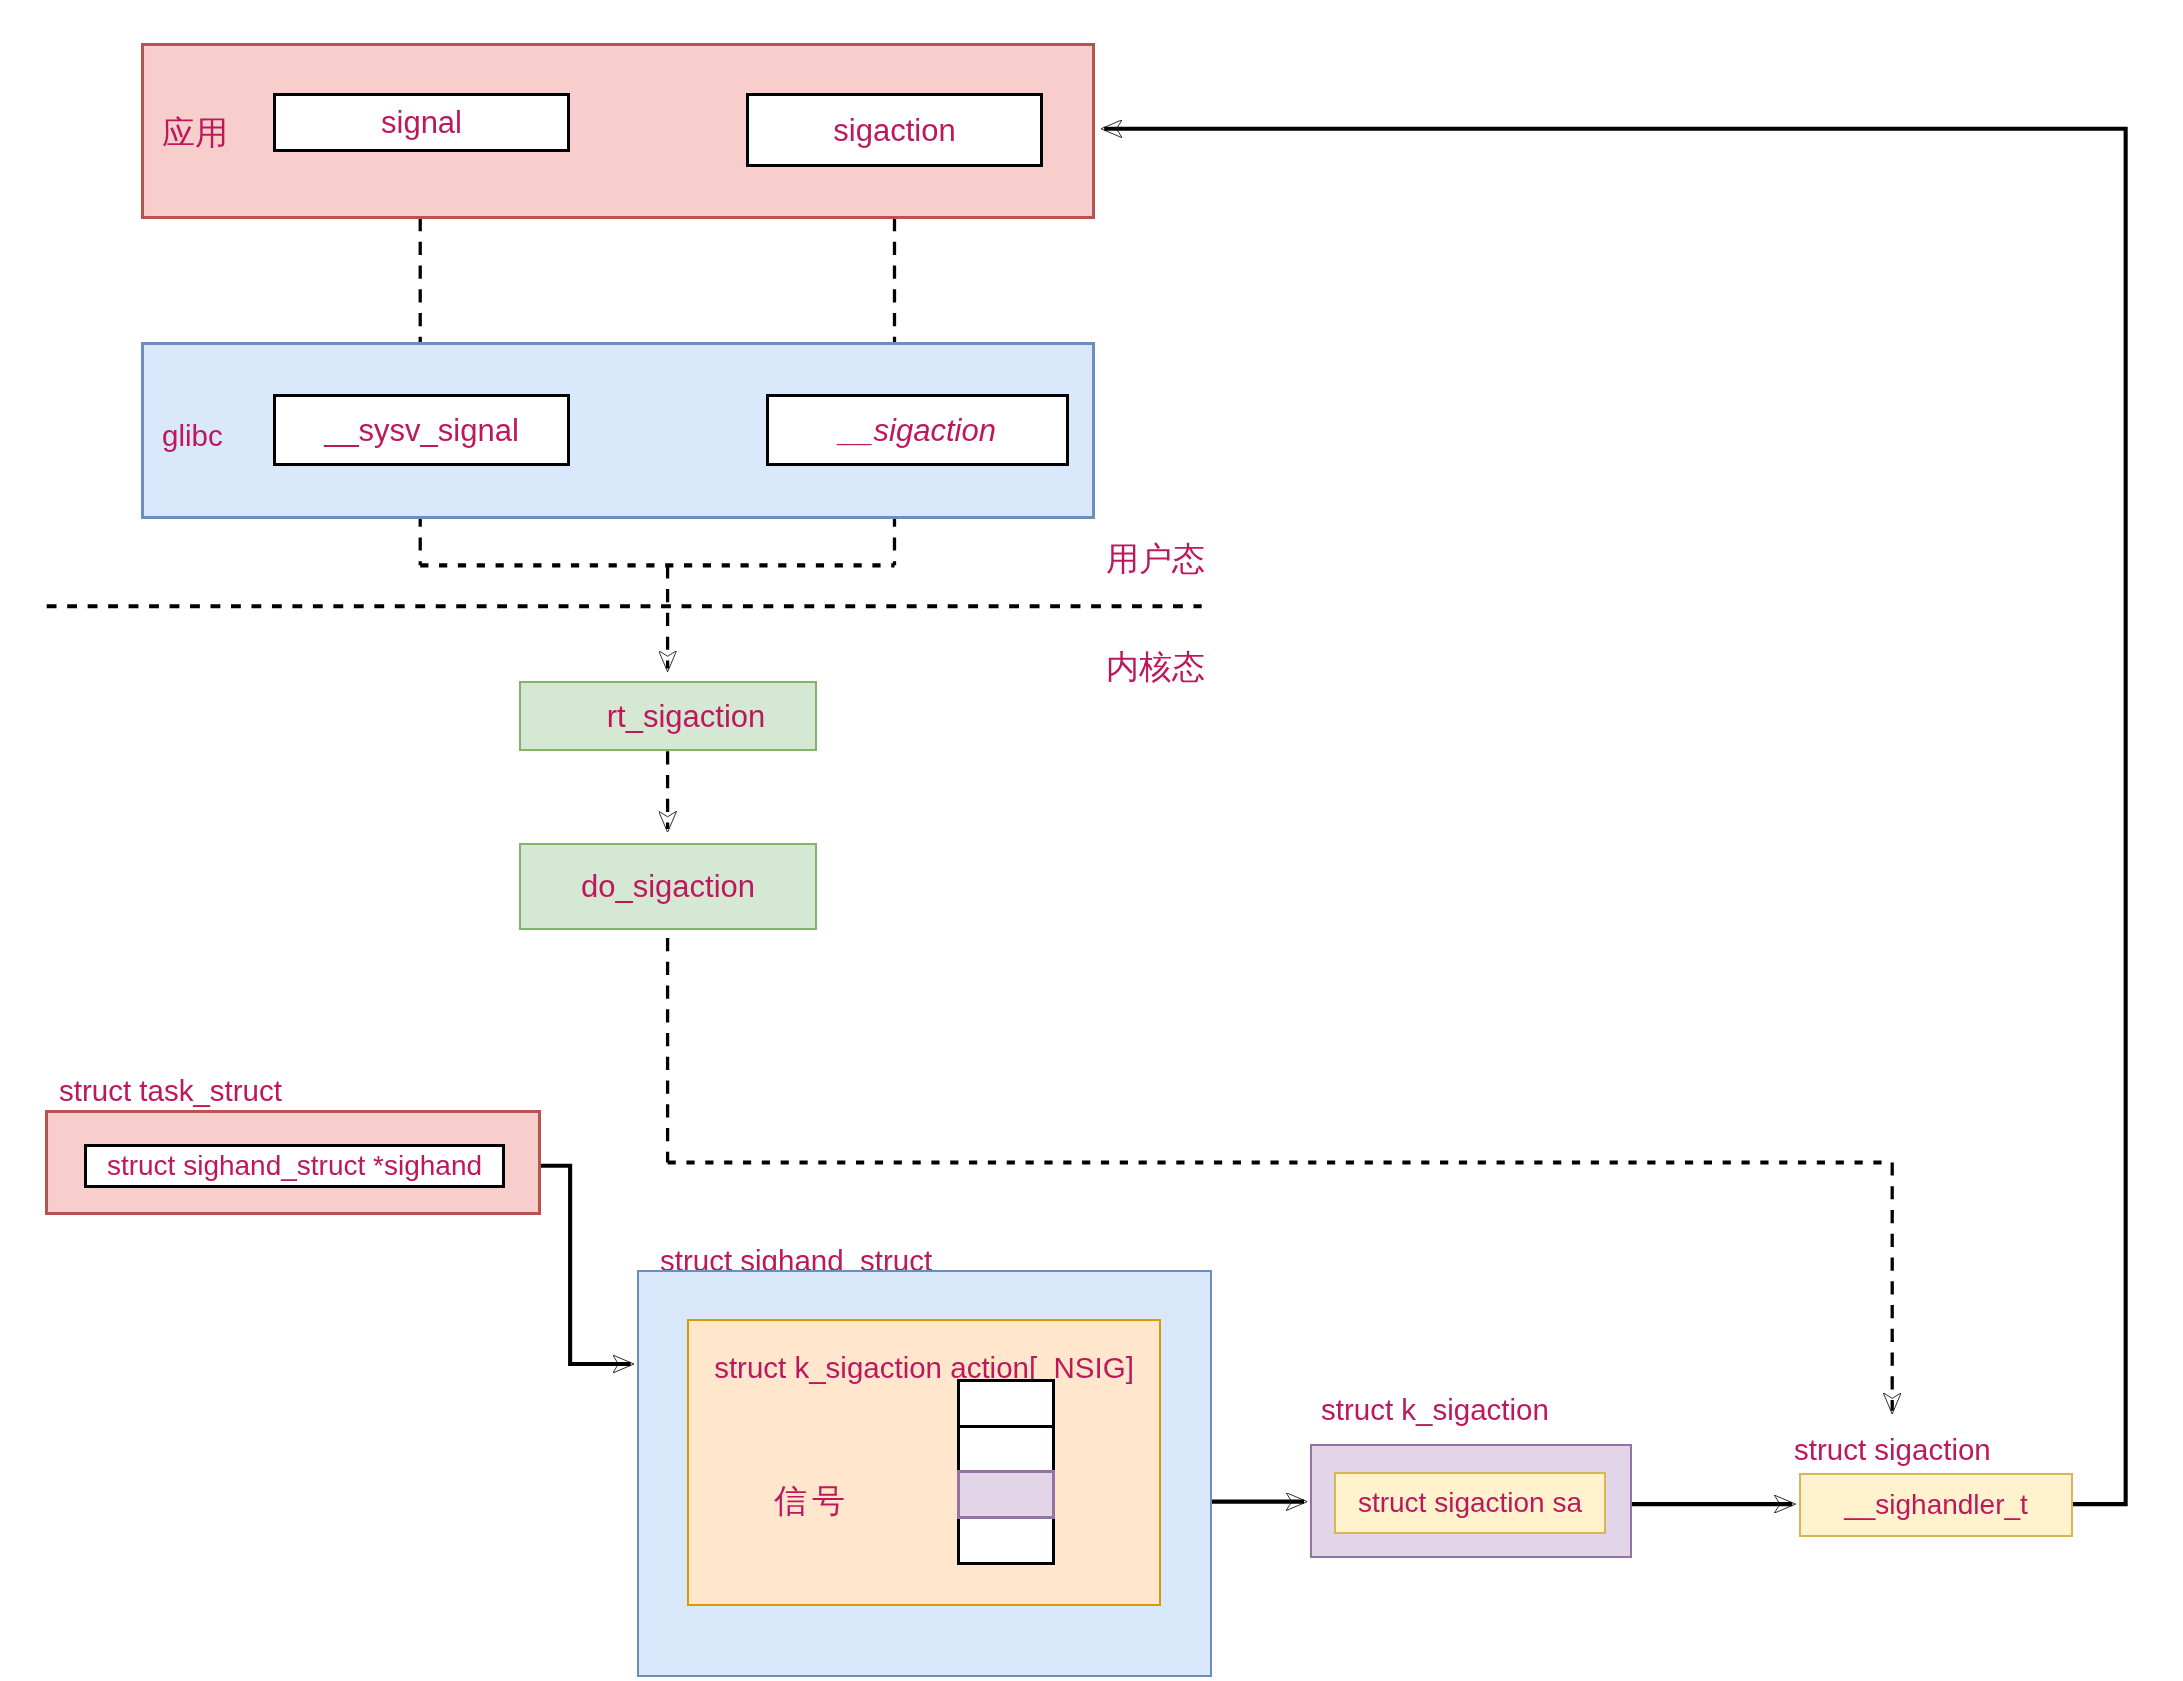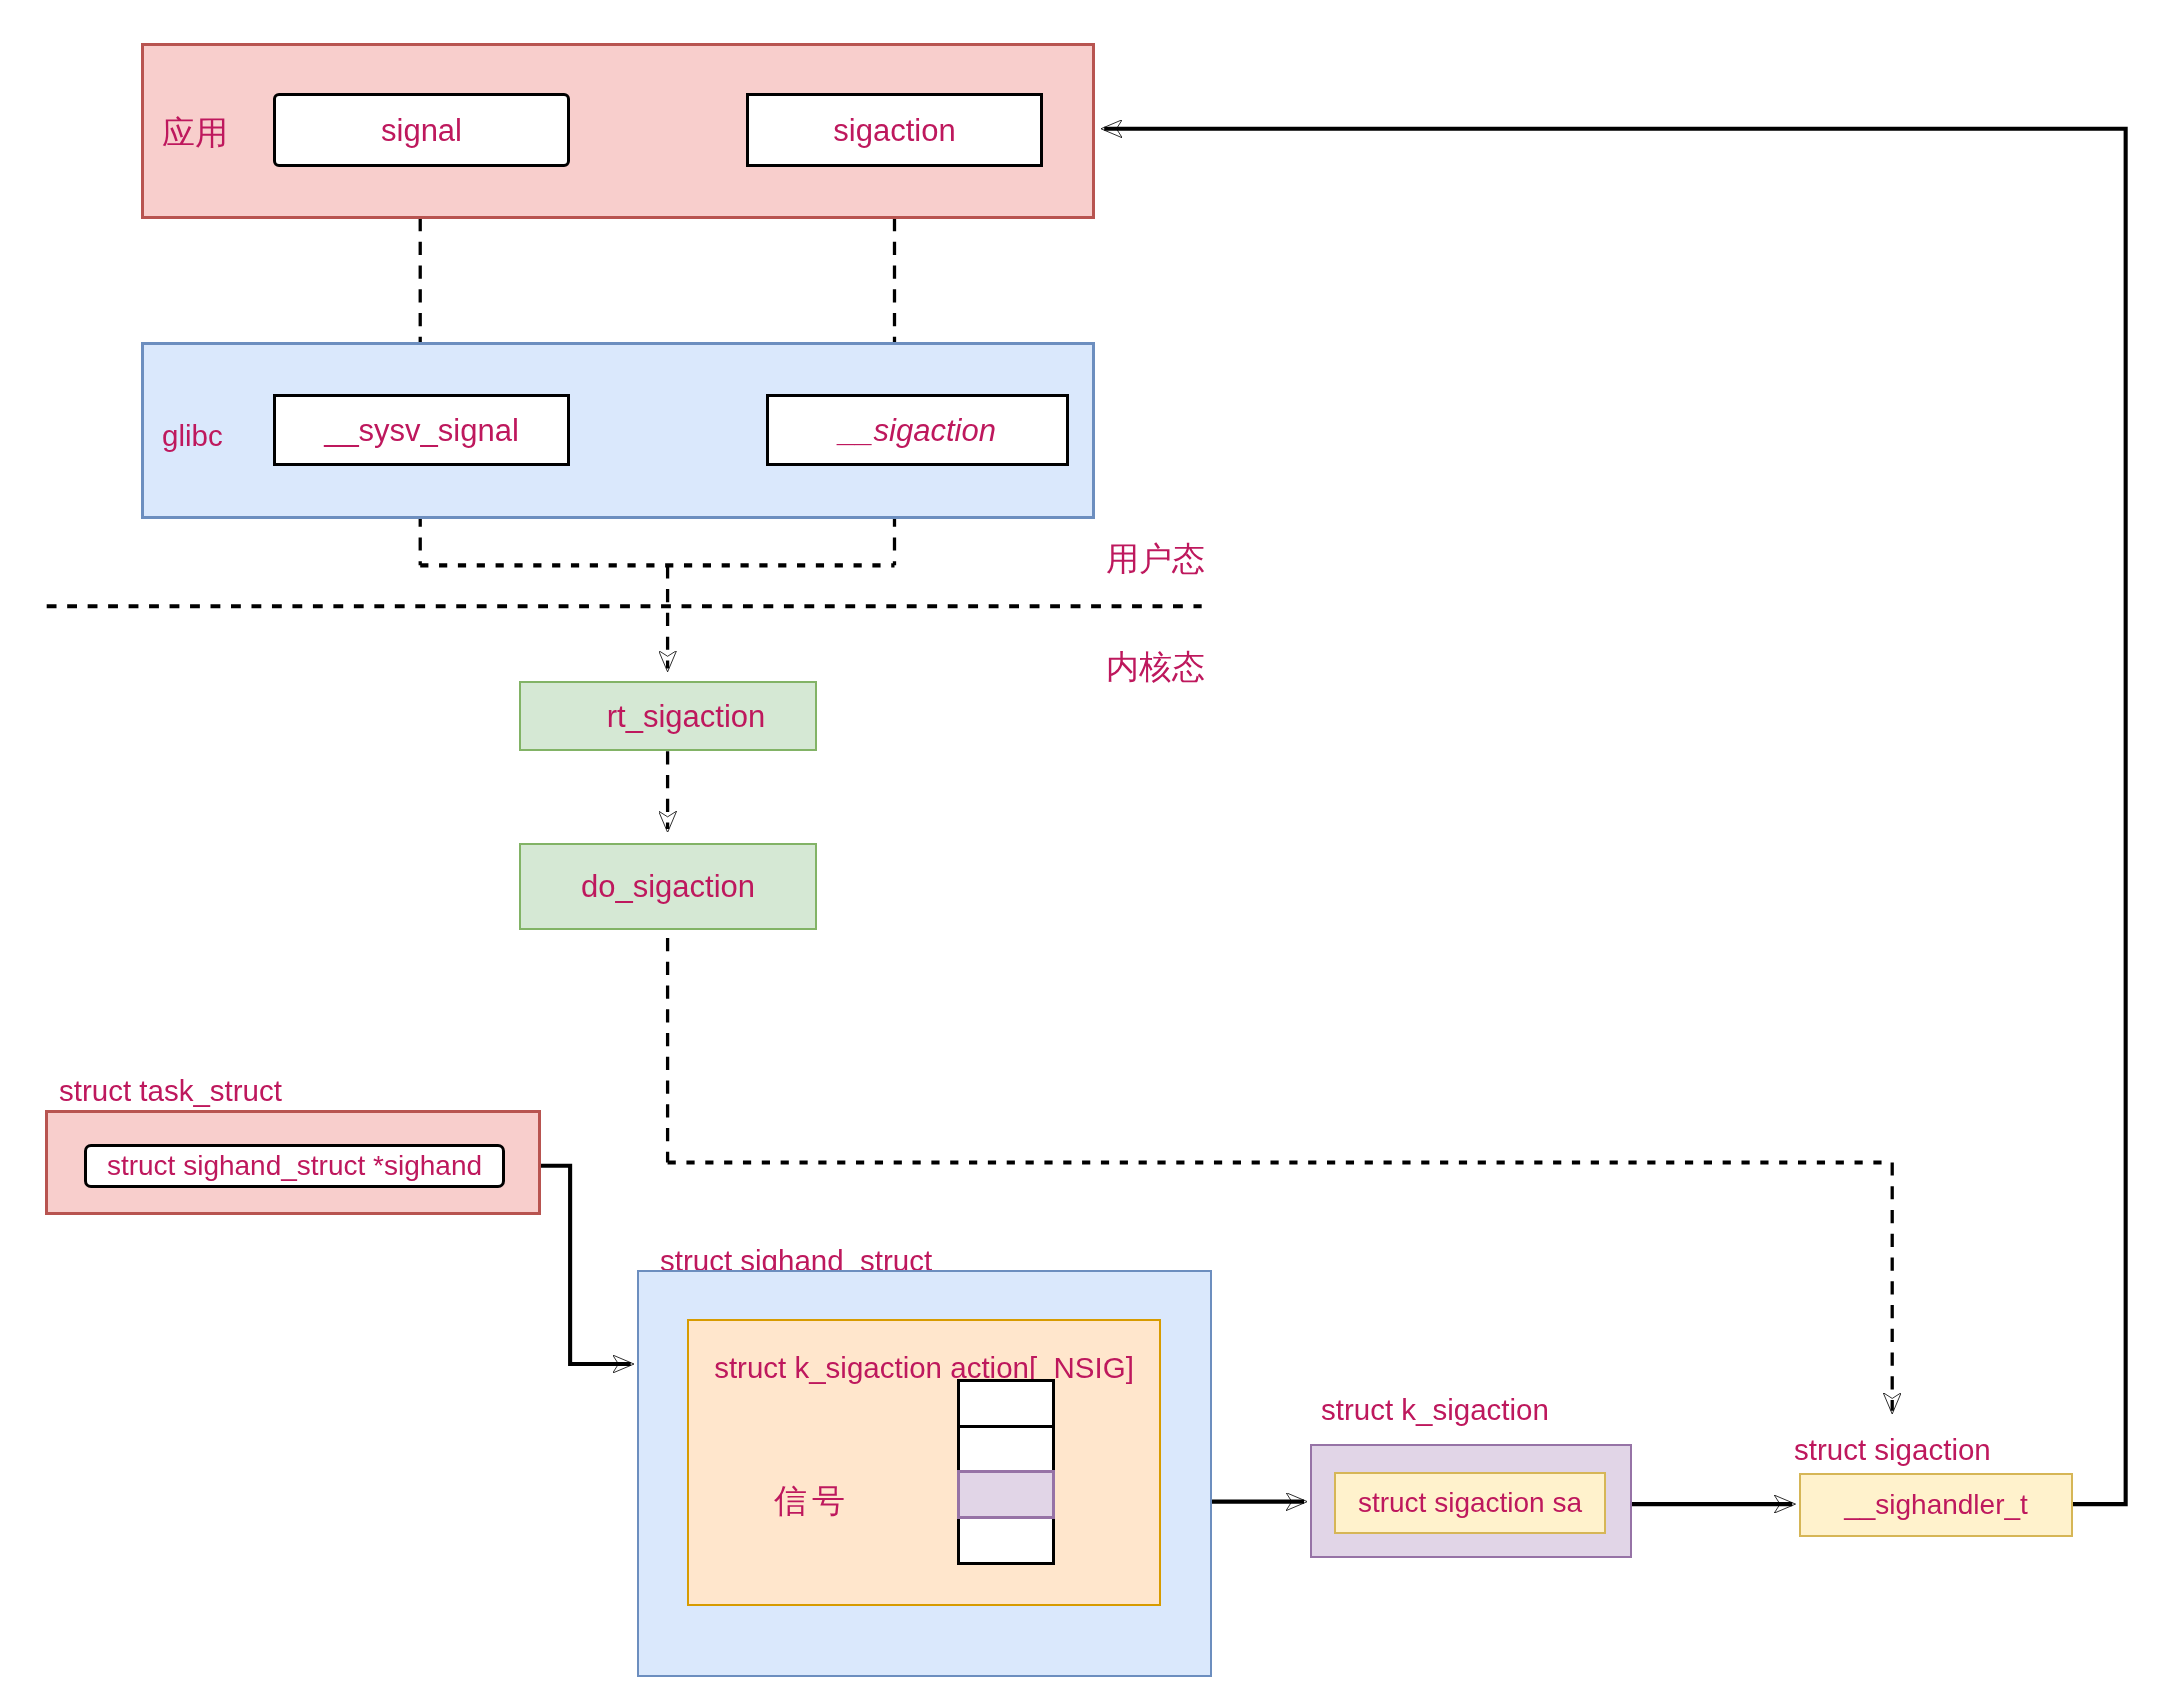--- a/index.html
+++ b/index.html
@@ -74,21 +74,21 @@
     <path d="M1288,1833 L1592,1833" stroke-width="5" marker-end="url(#arrBig)"></path>
 
     <path d="M1960,1836 L2188,1836" stroke-width="5" marker-end="url(#arrBig)"></path>
 
     <path d="M2530,1836 L2595,1836 L2595,157 L1348,157" stroke-width="5" marker-end="url(#arrBig)"></path>
   </svg>
 
   <div class="abs layer-red" style="left:141px;top:43px;width:954px;height:176px;">
     <div class="abs cjk" style="left:18px;top:70px;">应用</div>
   </div>
-  <div class="abs box-white center fn-text" style="left:273px;top:93px;width:297px;height:74px;border-radius:6px;">
+  <div class="abs box-white center fn-text" style="left:273px;top:93px;width:297px;height:59px;">
     <span>signal</span>
   </div>
   <div class="abs box-white center fn-text" style="left:746px;top:93px;width:297px;height:74px;">
     <span>sigaction</span>
   </div>
 
   <div class="abs layer-blue" style="left:141px;top:342px;width:954px;height:177px;">
     <div class="abs latin-label" style="left:18px;top:74px;">glibc</div>
   </div>
   <div class="abs box-white center fn-text" style="left:273px;top:394px;width:297px;height:72px;">
@@ -103,21 +103,21 @@
 
   <div class="abs box-green center fn-text" style="left:519px;top:681px;width:298px;height:70px;padding-left:36px;">
     <span>rt_sigaction</span>
   </div>
   <div class="abs box-green center fn-text" style="left:519px;top:843px;width:298px;height:87px;">
     <span>do_sigaction</span>
   </div>
 
   <div class="abs title-text" style="left:59px;top:1075px;">struct task_struct</div>
   <div class="abs layer-red" style="left:45px;top:1110px;width:496px;height:105px;"></div>
-  <div class="abs box-white center struct-text" style="left:84px;top:1144px;width:421px;height:44px;border-radius:7px;">
+  <div class="abs box-white center struct-text" style="left:84px;top:1144px;width:421px;height:44px;">
     <span>struct sighand_struct *sighand</span>
   </div>
 
   <div class="abs title-text" style="left:660px;top:1245px;">struct sighand_struct</div>
   <div class="abs layer-blue" style="left:637px;top:1270px;width:575px;height:407px;border-width:2.5px;"></div>
   <div class="abs box-orange" style="left:687px;top:1319px;width:474px;height:287px;padding-left:36px;">
     <div class="abs title-text" style="left:0;top:31px;width:100%;text-align:center;">struct k_sigaction action[_NSIG]</div>
   </div>
 
   <div class="abs" style="left:957px;top:1379px;width:98px;">

